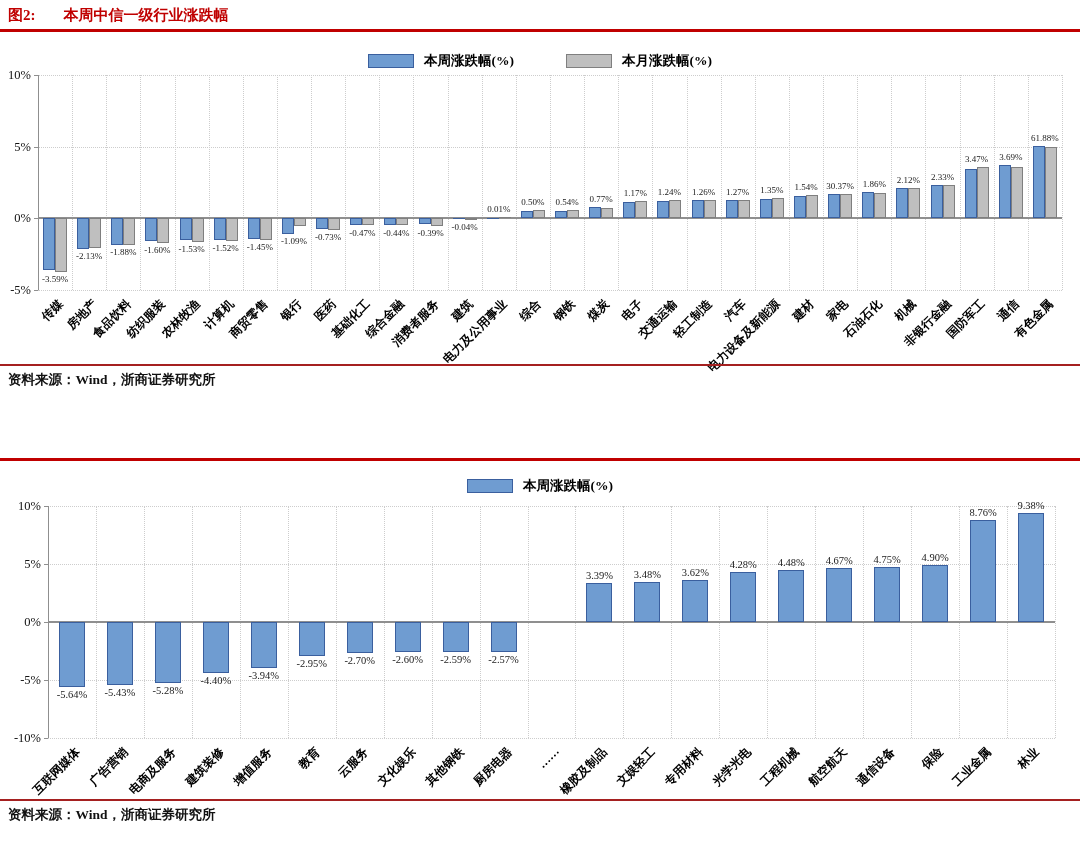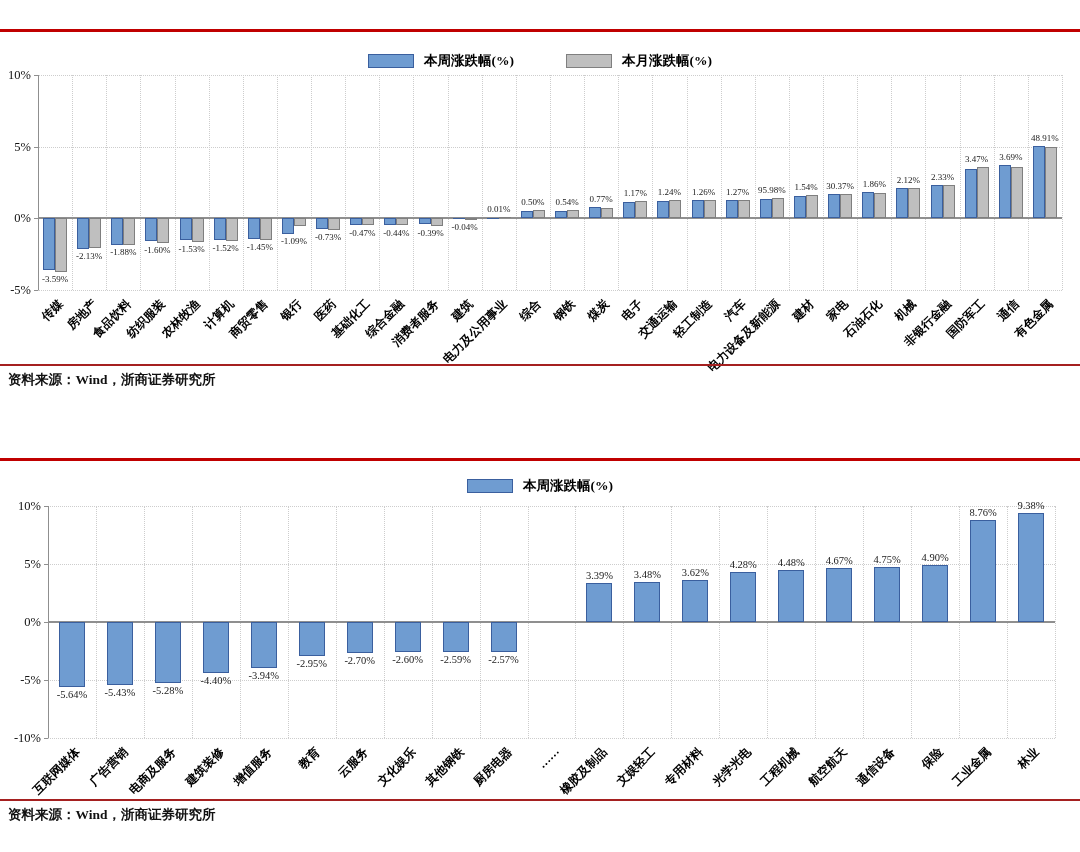--- a/index.html
+++ b/index.html
@@ -31,20 +31,23 @@
   #chart2 .vlabel{font-size:10.5px;}
   .xanchor{position:absolute;width:0;height:0;}
   .xanchor span{position:absolute;right:0;top:0;transform:rotate(-45deg);transform-origin:100% 0;
                 white-space:nowrap;font-size:12px;font-weight:600;color:#000;}
 </style>
 </head>
 <body>
 
 <div id="page">
 
+  <div class="fig-title" style="top:6px;">
+    <span class="fig-label">图2:</span><span>本周中信一级行业涨跌幅</span>
+  </div>
   <div class="red-rule rule-title" style="top:29px;"></div>
 
   <div class="legend" style="top:52px;">
     <span class="legend-item">
       <span class="swatch" style="background: rgb(111, 156, 209); border: 1px solid rgb(58, 95, 158);"></span>
       <span>本周涨跌幅(%)</span>
     </span>
     <span class="legend-item">
       <span class="swatch" style="background: rgb(191, 191, 191); border: 1px solid rgb(127, 127, 127);"></span>
       <span>本月涨跌幅(%)</span>
@@ -216,21 +219,21 @@
         <span>轻工制造</span>
       </div>
       <div class="bar" style="left: 687.733px; top: 125.13px; width: 12px; height: 18.2033px; background: rgb(111, 156, 209); border: 1px solid rgb(58, 95, 158);"></div>
       <div class="bar" style="left: 699.733px; top: 124.7px; width: 12px; height: 18.6333px; background: rgb(191, 191, 191); border: 1px solid rgb(127, 127, 127);"></div>
       <div class="vlabel" style="left: 699.733px; top: 111.7px;">1.27%</div>
       <div class="xanchor" style="left: 699.733px; top: 221px;">
         <span>汽车</span>
       </div>
       <div class="bar" style="left: 721.867px; top: 123.983px; width: 12px; height: 19.35px; background: rgb(111, 156, 209); border: 1px solid rgb(58, 95, 158);"></div>
       <div class="bar" style="left: 733.867px; top: 123.267px; width: 12px; height: 20.0667px; background: rgb(191, 191, 191); border: 1px solid rgb(127, 127, 127);"></div>
-      <div class="vlabel" style="left: 733.867px; top: 110.267px;">95.98%</div>
+      <div class="vlabel" style="left: 733.867px; top: 110.267px;">1.35%</div>
       <div class="xanchor" style="left: 733.867px; top: 221px;">
         <span>电力设备及新能源</span>
       </div>
       <div class="bar" style="left: 756px; top: 121.26px; width: 12px; height: 22.0733px; background: rgb(111, 156, 209); border: 1px solid rgb(58, 95, 158);"></div>
       <div class="bar" style="left: 768px; top: 120.4px; width: 12px; height: 22.9333px; background: rgb(191, 191, 191); border: 1px solid rgb(127, 127, 127);"></div>
       <div class="vlabel" style="left: 768px; top: 107.4px;">1.54%</div>
       <div class="xanchor" style="left: 768px; top: 221px;">
         <span>建材</span>
       </div>
       <div class="bar" style="left: 790.133px; top: 118.537px; width: 12px; height: 24.7967px; background: rgb(111, 156, 209); border: 1px solid rgb(58, 95, 158);"></div>
@@ -264,21 +267,21 @@
         <span>国防军工</span>
       </div>
       <div class="bar" style="left: 960.8px; top: 90.4433px; width: 12px; height: 52.89px; background: rgb(111, 156, 209); border: 1px solid rgb(58, 95, 158);"></div>
       <div class="bar" style="left: 972.8px; top: 91.7333px; width: 12px; height: 51.6px; background: rgb(191, 191, 191); border: 1px solid rgb(127, 127, 127);"></div>
       <div class="vlabel" style="left: 972.8px; top: 77.4433px;">3.69%</div>
       <div class="xanchor" style="left: 972.8px; top: 221px;">
         <span>通信</span>
       </div>
       <div class="bar" style="left: 994.933px; top: 70.6633px; width: 12px; height: 72.67px; background: rgb(111, 156, 209); border: 1px solid rgb(58, 95, 158);"></div>
       <div class="bar" style="left: 1006.93px; top: 71.6667px; width: 12px; height: 71.6667px; background: rgb(191, 191, 191); border: 1px solid rgb(127, 127, 127);"></div>
-      <div class="vlabel" style="left: 1006.93px; top: 57.6633px;">48.91%</div>
+      <div class="vlabel" style="left: 1006.93px; top: 57.6633px;">61.88%</div>
       <div class="xanchor" style="left: 1006.93px; top: 221px;">
         <span>有色金属</span>
       </div>
     </div>
 
   <div class="red-rule rule-src" style="top:364px;"></div>
   <div class="source" style="top:371px;">资料来源：Wind，浙商证券研究所</div>
 
   <div class="red-rule rule-title" style="top:458px;"></div>
 

